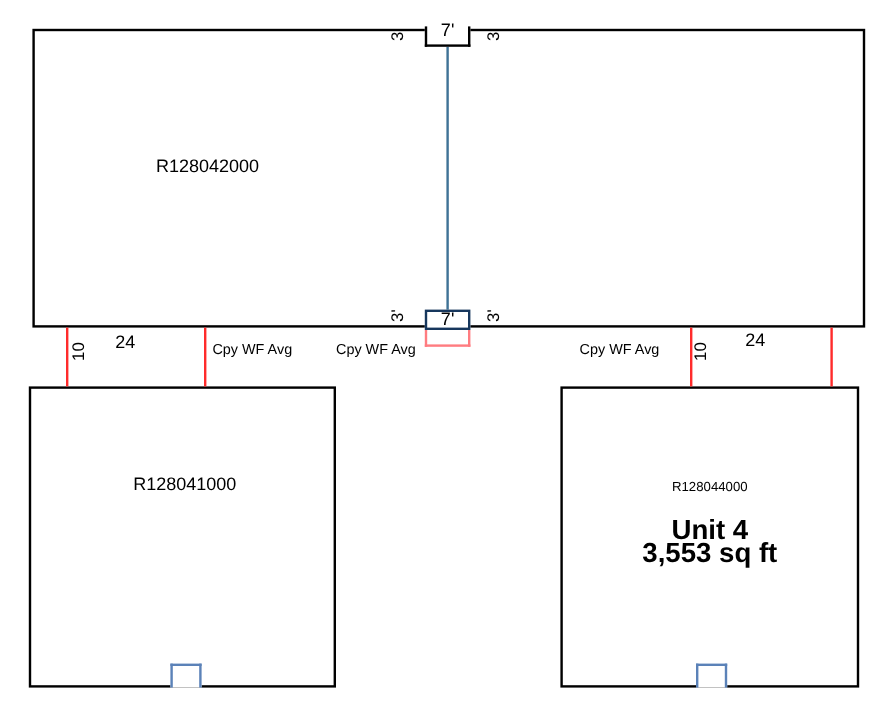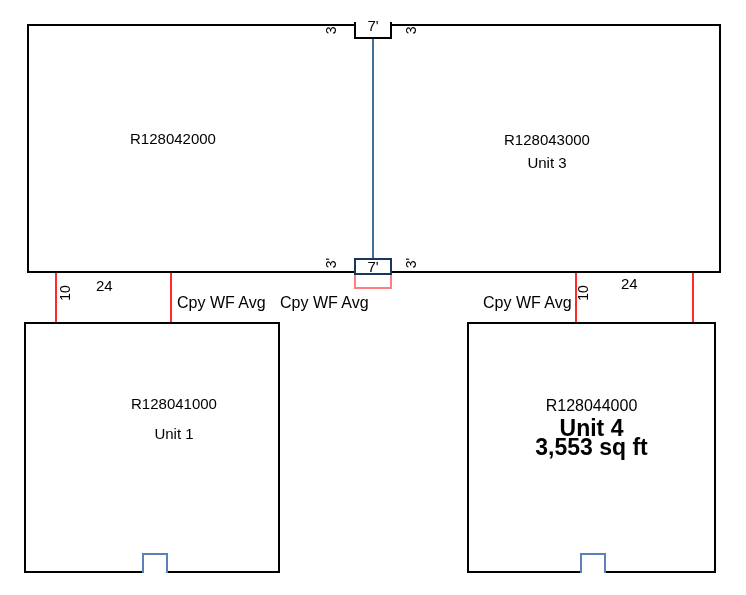--- a/index.html
+++ b/index.html
@@ -55,32 +55,32 @@
   #dim-3-top-right { left:399px; top:17px; }
   #dim-3-mid-left  { left:319px; top:251px; }
   #dim-3-mid-right { left:399px; top:251px; }
   #dim-10-left     { left:53px;  top:281px; }
   #dim-10-right    { left:571px; top:281px; }
 
   .dim24 { position:absolute; font-size:15px; z-index:5;text-align:center; }
   #dim-24-left  { left:96px;  top:277px; }
   #dim-24-right { left:621px; top:275px; }
 
-  .wallnote { position:absolute; top:294px; font-size:16px; z-index:5; white-space:nowrap; }
+  .wallnote { position:absolute; top:284px; font-size:12px; z-index:5; white-space:nowrap; }
   #wallnote-1 { left:177px; }
   #wallnote-2 { left:280px; }
   #wallnote-3 { left:483px; }
 
   
   .unit-label { position:absolute; text-align:center; font-size:15px; z-index:5; }
   #unit2-label { left:27px;  top:128px; width:292px; line-height:22px; }
   #unit3-label { left:373px; top:128px; width:348px; line-height:23px; }
-  #unit1-label { left:24px;  top:389px; width:260px; line-height:30px;padding-left:20px; }
+  #unit1-label { left:24px;  top:389px; width:260px; line-height:30px; }
   #unit4-label { left:467px; top:397px; width:249px; }
-  #unit4-label .parcel { display:block; font-size:16px; line-height:18px; margin-bottom:4px; }
+  #unit4-label .parcel { display:block; font-size:11px; line-height:18px; margin-bottom:17px; }
   #unit4-label .big    { display:block; font-size:23px; font-weight:bold; line-height:19px; }
 
   
   .door {
     position:absolute; top:553px; width:26px; height:20px;
     border:2px solid #5b82b8; border-bottom:none; background:#fff;
     box-sizing:border-box; z-index:2;
   }
   #door-unit1 { left:142px; }
   #door-unit4 { left:580px; }
@@ -119,28 +119,23 @@
   <div class="dim24" id="dim-24-right">24</div>
 
   <div class="wallnote" id="wallnote-1">Cpy WF Avg</div>
   <div class="wallnote" id="wallnote-2">Cpy WF Avg</div>
   <div class="wallnote" id="wallnote-3">Cpy WF Avg</div>
 
   <div class="unit-label" id="unit2-label">
     <div>R128042000</div>
   </div>
 
-  <div class="unit-label" id="unit3-label">
-    <div>R128043000</div>
-    <div>Unit 3</div>
-  </div>
 
   <div class="unit-label" id="unit1-label">
     <div>R128041000</div>
-    <div>Unit 1</div>
   </div>
 
   <div class="unit-label" id="unit4-label">
     <span class="parcel">R128044000</span>
     <span class="big">Unit 4</span>
     <span class="big">3,553 sq ft</span>
   </div>
 
   <div class="door" id="door-unit1"></div>
   <div class="door" id="door-unit4"></div>

